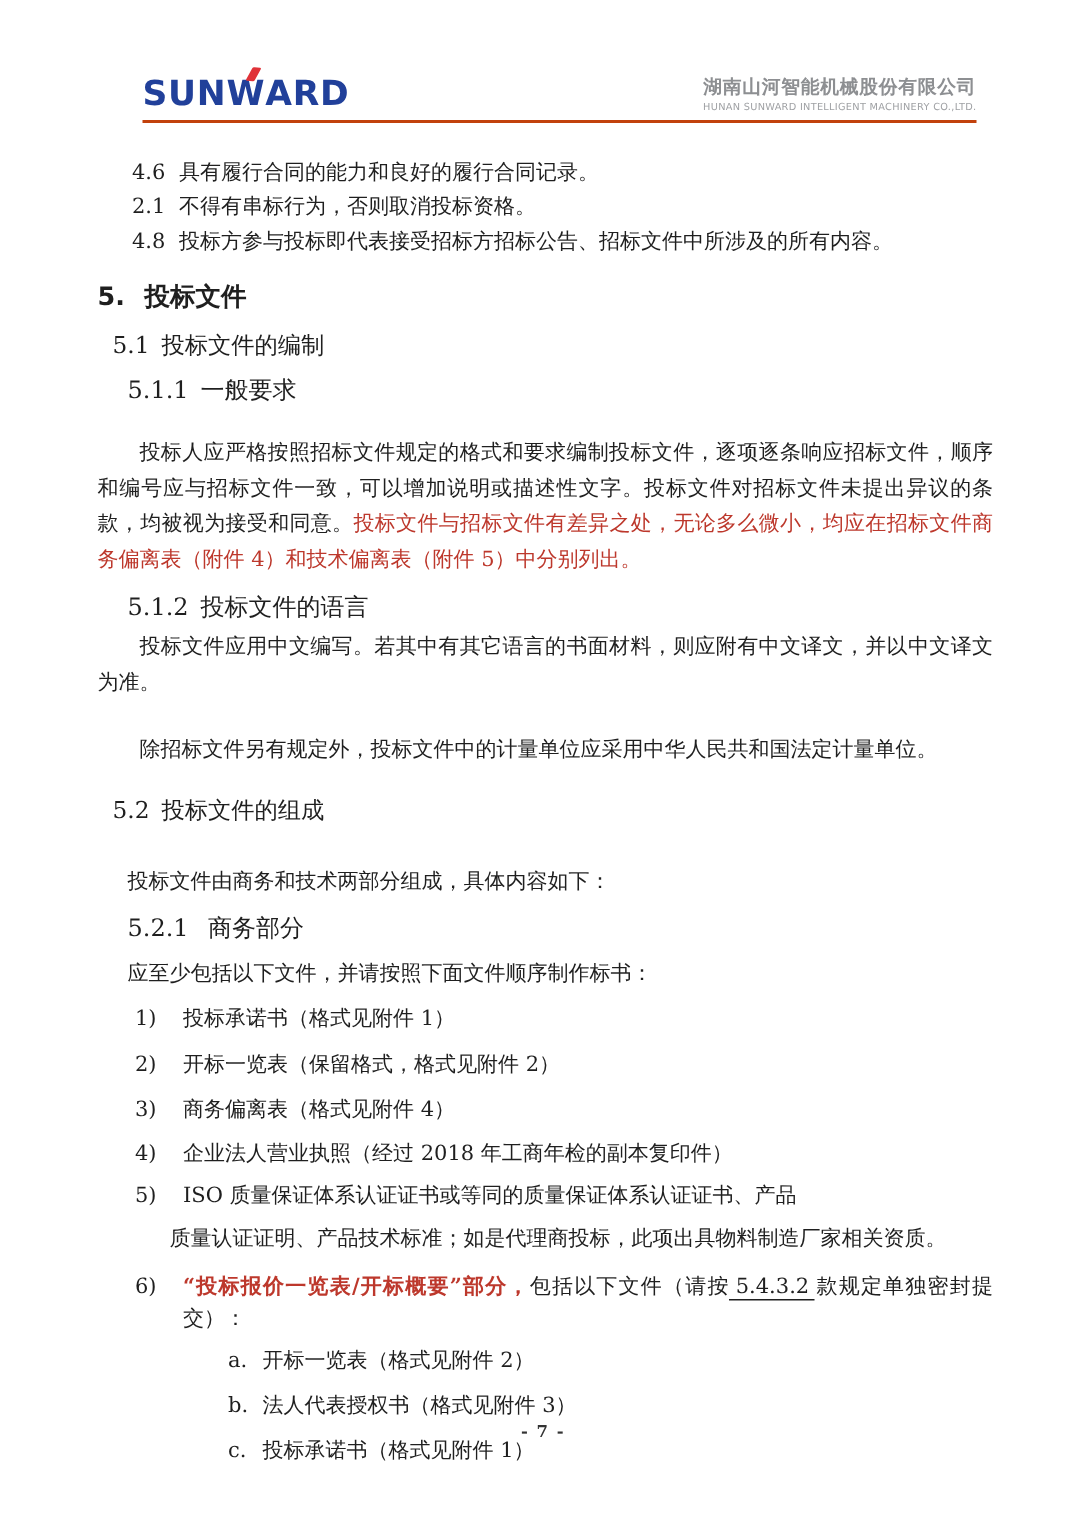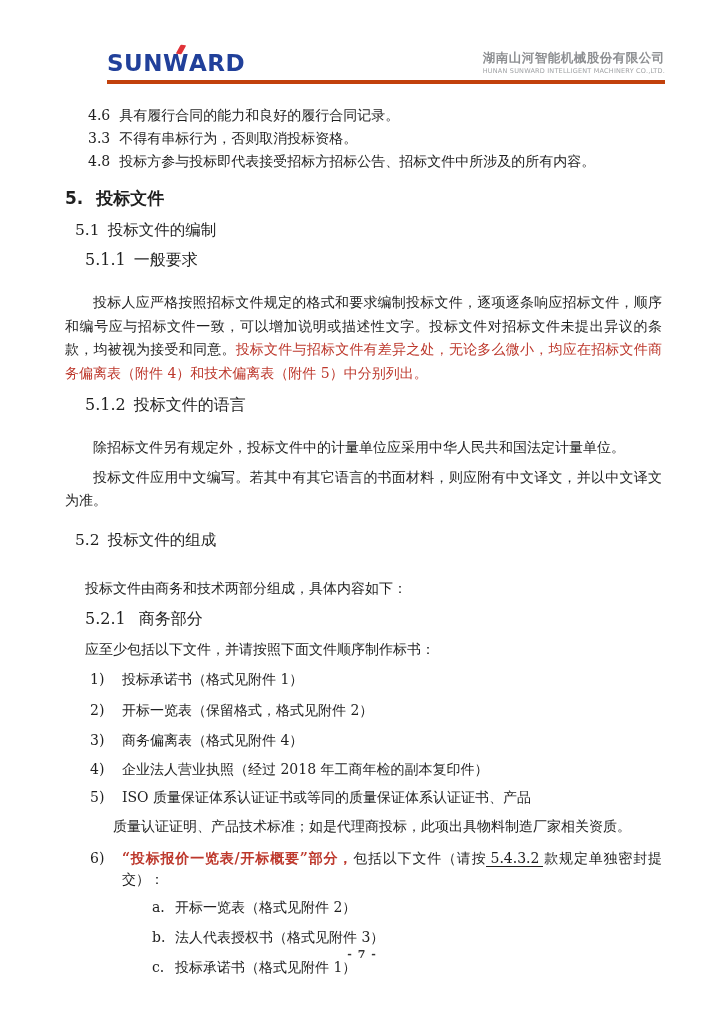--- a/index.html
+++ b/index.html
@@ -4,23 +4,22 @@
 <style>
   * { margin:0; padding:0; box-sizing:border-box; }
   html,body { background:#ffffff; }
   .page {
     position:relative; width:724px; height:1024px; background:#ffffff;
     font-family:"DejaVu Serif","Liberation Serif",serif;
     color:#1f1f1f; overflow:hidden;
   }
   
   .header {
-    position:absolute; top:50px; left:95px; right:59px;
-    border-bottom:4px solid #c2410c;
-    margin-left:12px;
+    position:absolute; top:50px; left:95px; right:73px;
+    border-bottom:2px solid #c2410c;
   }
   .header-row { display:flex; justify-content:space-between; align-items:flex-end; padding-bottom:5px; }
   .logo {
     font-family:"DejaVu Sans","Liberation Sans",sans-serif;
     font-weight:bold; font-size:23px; color:#21409a; letter-spacing:0.5px; line-height:1;
   }
   .logo-w { position:relative; display:inline-block; }
   .logo-accent {
     position:absolute; top:-7px; left:58%; width:6px; height:9px;
     background:#e03238; transform:skewX(-24deg) rotate(6deg); border-radius:1px;
@@ -83,21 +82,21 @@
     </div>
   </div>
 
   <div class="content">
 
     <div class="pre-item">
       <span class="pre-num">4.6</span>
       <span>具有履行合同的能力和良好的履行合同记录。</span>
     </div>
     <div class="pre-item">
-      <span class="pre-num">3.3</span>
+      <span class="pre-num">2.1</span>
       <span>不得有串标行为，否则取消投标资格。</span>
     </div>
     <div class="pre-item">
       <span class="pre-num">4.8</span>
       <span>投标方参与投标即代表接受招标方招标公告、招标文件中所涉及的所有内容。</span>
     </div>
 
     <div class="h1">
       <span class="h-num">5.</span><span>投标文件</span>
     </div>
@@ -111,22 +110,22 @@
     </div>
 
     <div class="para">
       <span>投标人应严格按照招标文件规定的格式和要求编制投标文件，逐项逐条响应招标文件，顺序和编号应与招标文件一致，可以增加说明或描述性文字。投标文件对招标文件未提出异议的条款，均被视为接受和同意。</span><span class="red">投标文件与招标文件有差异之处，无论多么微小，均应在招标文件商务偏离表（附件 4）和技术偏离表（附件 5）中分别列出。</span>
     </div>
 
     <div class="h3" style="margin-top:10px;">
       <span class="h-num">5.1.2</span><span>投标文件的语言</span>
     </div>
 
+    <div class="para" style="margin-top:6px;">投标文件应用中文编写。若其中有其它语言的书面材料，则应附有中文译文，并以中文译文为准。</div>
     <div class="para">除招标文件另有规定外，投标文件中的计量单位应采用中华人民共和国法定计量单位。</div>
-    <div class="para" style="margin-top:6px;">投标文件应用中文编写。若其中有其它语言的书面材料，则应附有中文译文，并以中文译文为准。</div>
 
     <div class="h2 gap-large">
       <span class="h-num">5.2</span><span>投标文件的组成</span>
     </div>
 
     <div class="plain">投标文件由商务和技术两部分组成，具体内容如下：</div>
 
     <div class="h3 wide-gap" style="margin-top:11px;">
       <span class="h-num">5.2.1</span><span>商务部分</span>
     </div>

